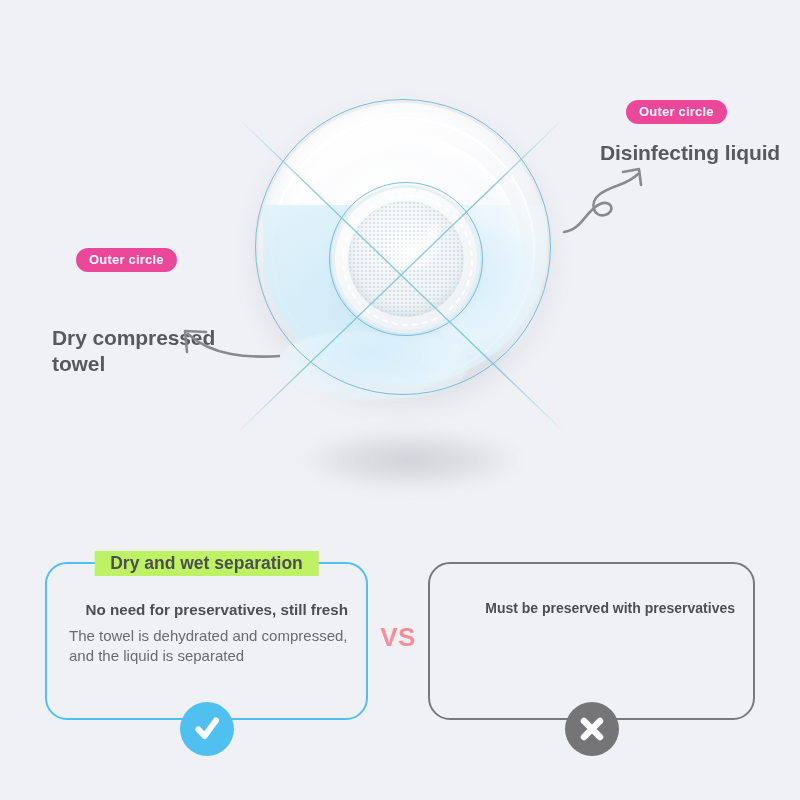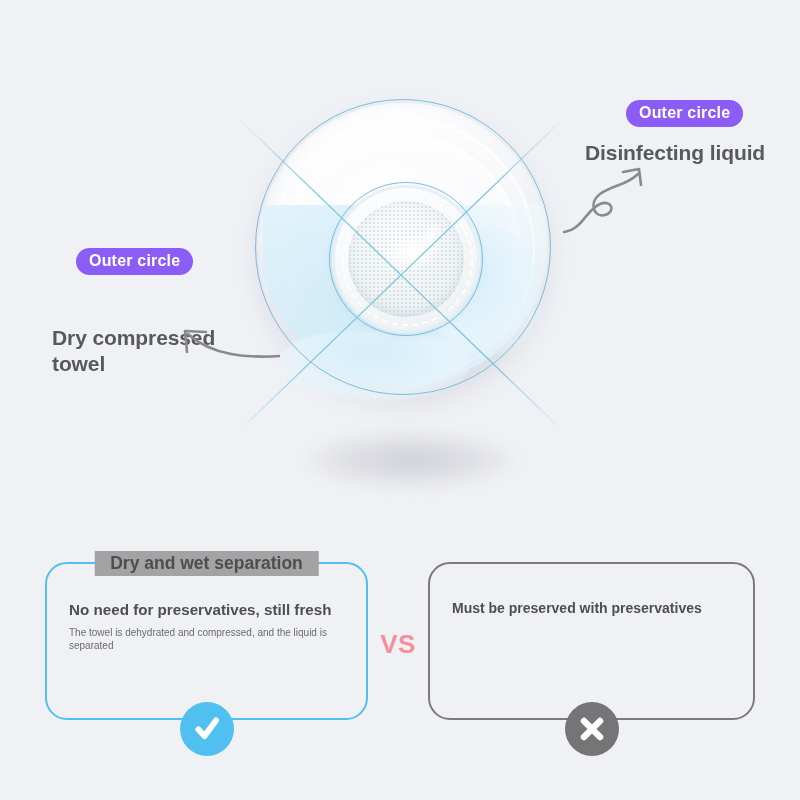--- a/index.html
+++ b/index.html
@@ -220,41 +220,41 @@
     top: 0;
     width: 330px;
     height: 370px;
     pointer-events: none;
   }
 
   
   .badge {
     position: absolute;
     color: #ffffff;
-    background: #8b5cf6;
+    background: #ec4899;
     border-radius: 14px;
-    font-size: 16px;
+    font-size: 13px;
     font-weight: bold;
     padding: 5px 13px 6px 13px;
     letter-spacing: 0.2px;
     line-height: 1;
     white-space: nowrap;
   }
   .badge-outer { left: 626px; top: 100px; }
   .badge-inner { left: 76px; top: 248px; }
 
   .callout-title {
     position: absolute;
     color: #58595b;
     font-size: 21px;
     font-weight: bold;
     line-height: 1.22;
     letter-spacing: -0.1px;
   }
-  .callout-outer { left: 585px; top: 140px; white-space: nowrap; }
+  .callout-outer { left: 600px; top: 140px; white-space: nowrap; }
   .callout-inner { left: 52px; top: 282px; width: 180px; margin-top: 43px; }
 
   
   .compare {
     position: absolute;
     left: 0;
     top: 520px;
     width: 800px;
     height: 280px;
   }
@@ -276,21 +276,21 @@
     width: 327px;
     border: 2px solid #7a7a7c;
   }
 
   
   .card-title {
     position: absolute;
     top: -13px;
     left: 50%;
     transform: translateX(-50%);
-    background: #a3a3a3;
+    background: #bef264;
     padding: 0 16px;
     color: #4d4e50;
     font-size: 17.5px;
     font-weight: bold;
     white-space: nowrap;
     line-height: 1.45;
   }
 
   .card-body {
     position: absolute;
@@ -298,25 +298,26 @@
     right: 18px;
     top: 36px;
   }
   .card-headline {
     color: #4d4e50;
     font-size: 15.2px;
     font-weight: bold;
     line-height: 1.25;
     margin: 0 0 7px 0;
     white-space: nowrap;
+    text-align: right;
   }
   .card-bad .card-headline { font-size: 14px; }
   .card-sub {
     color: #6a6b6e;
-    font-size: 10px;
+    font-size: 15px;
     line-height: 1.32;
     margin: 0;
   }
 
   .mark {
     position: absolute;
     bottom: -38px;
     left: 50%;
     transform: translateX(-50%);
     width: 54px;
@@ -325,21 +326,21 @@
     display: flex;
     align-items: center;
     justify-content: center;
   }
   .mark-check { background: #4fc0f0; }
   .mark-cross { background: #757578; }
 
   .vs {
     position: absolute;
     left: 372px;
-    top: 109px;
+    top: 102px;
     width: 52px;
     text-align: center;
     color: #f78e99;
     font-size: 26px;
     font-weight: bold;
     letter-spacing: 0.5px;
   }
 </style>
 </head>
 <body>

